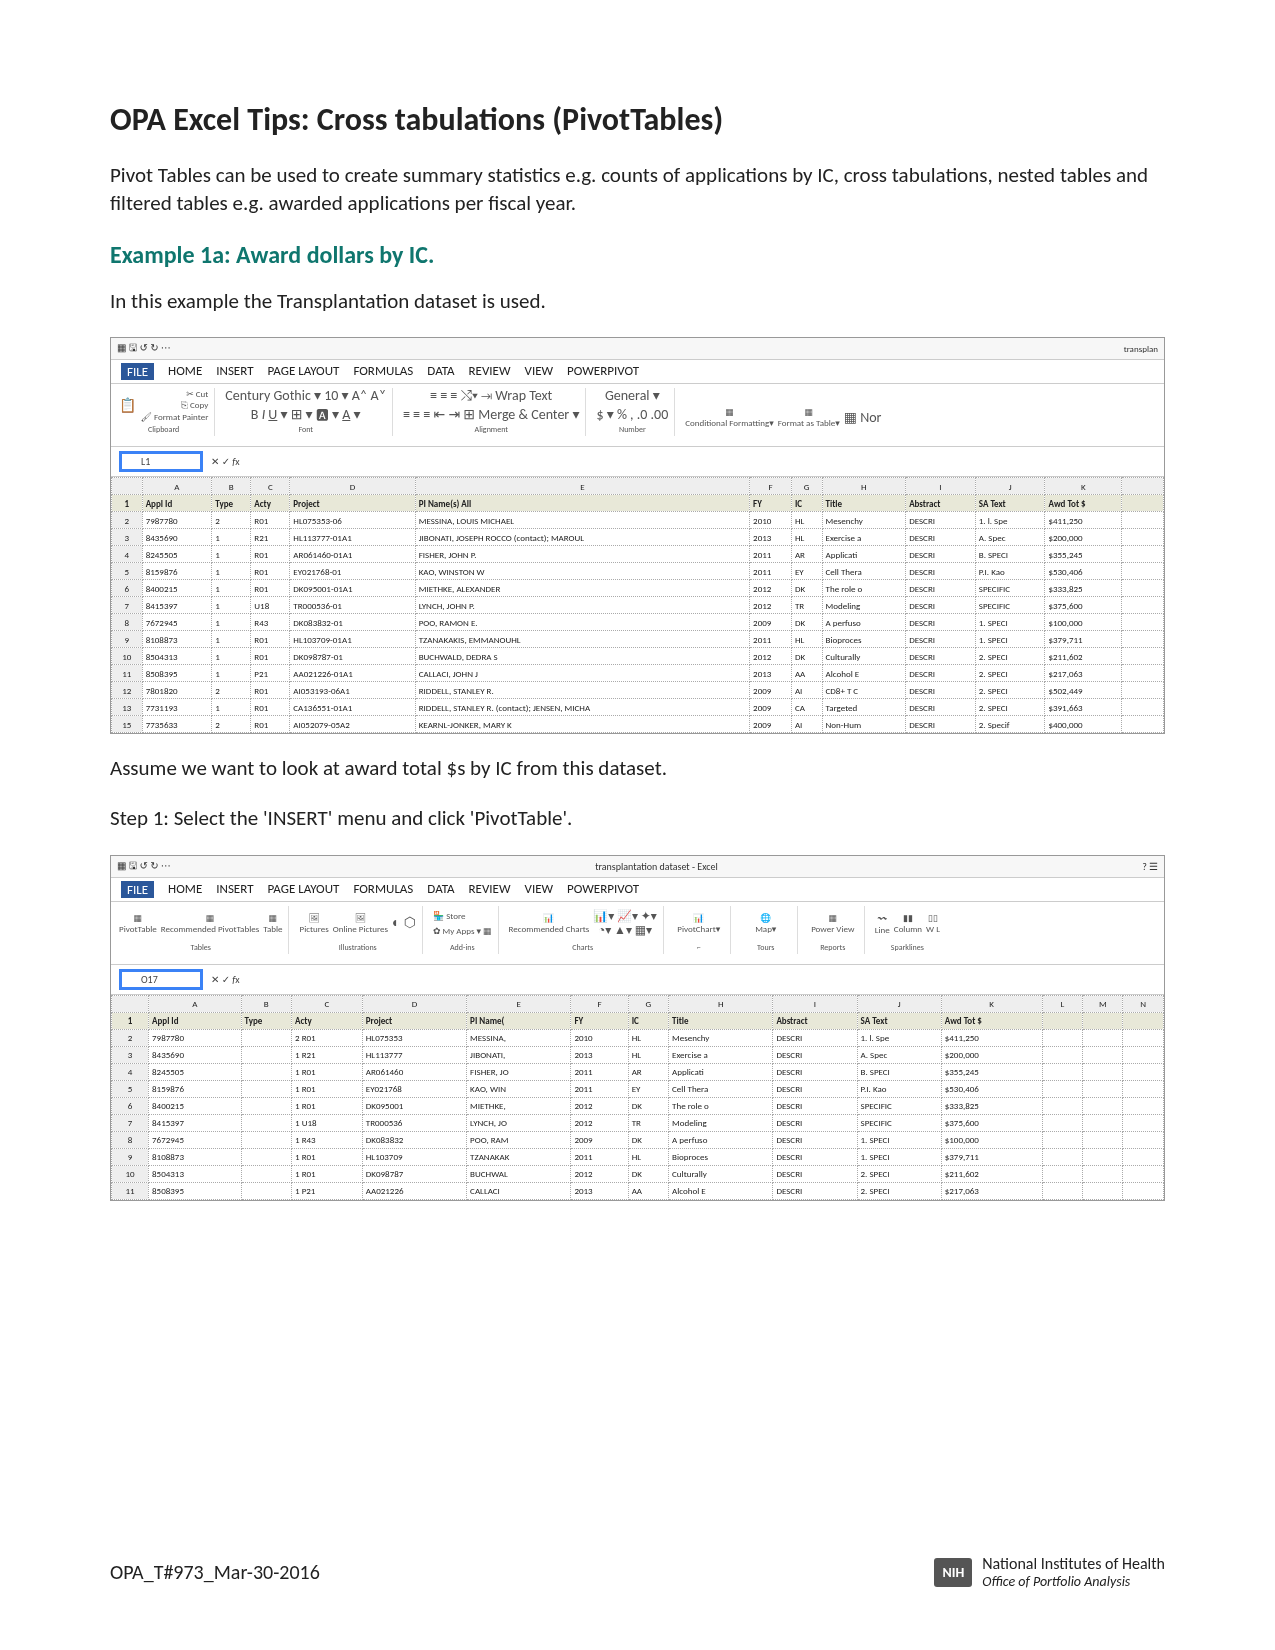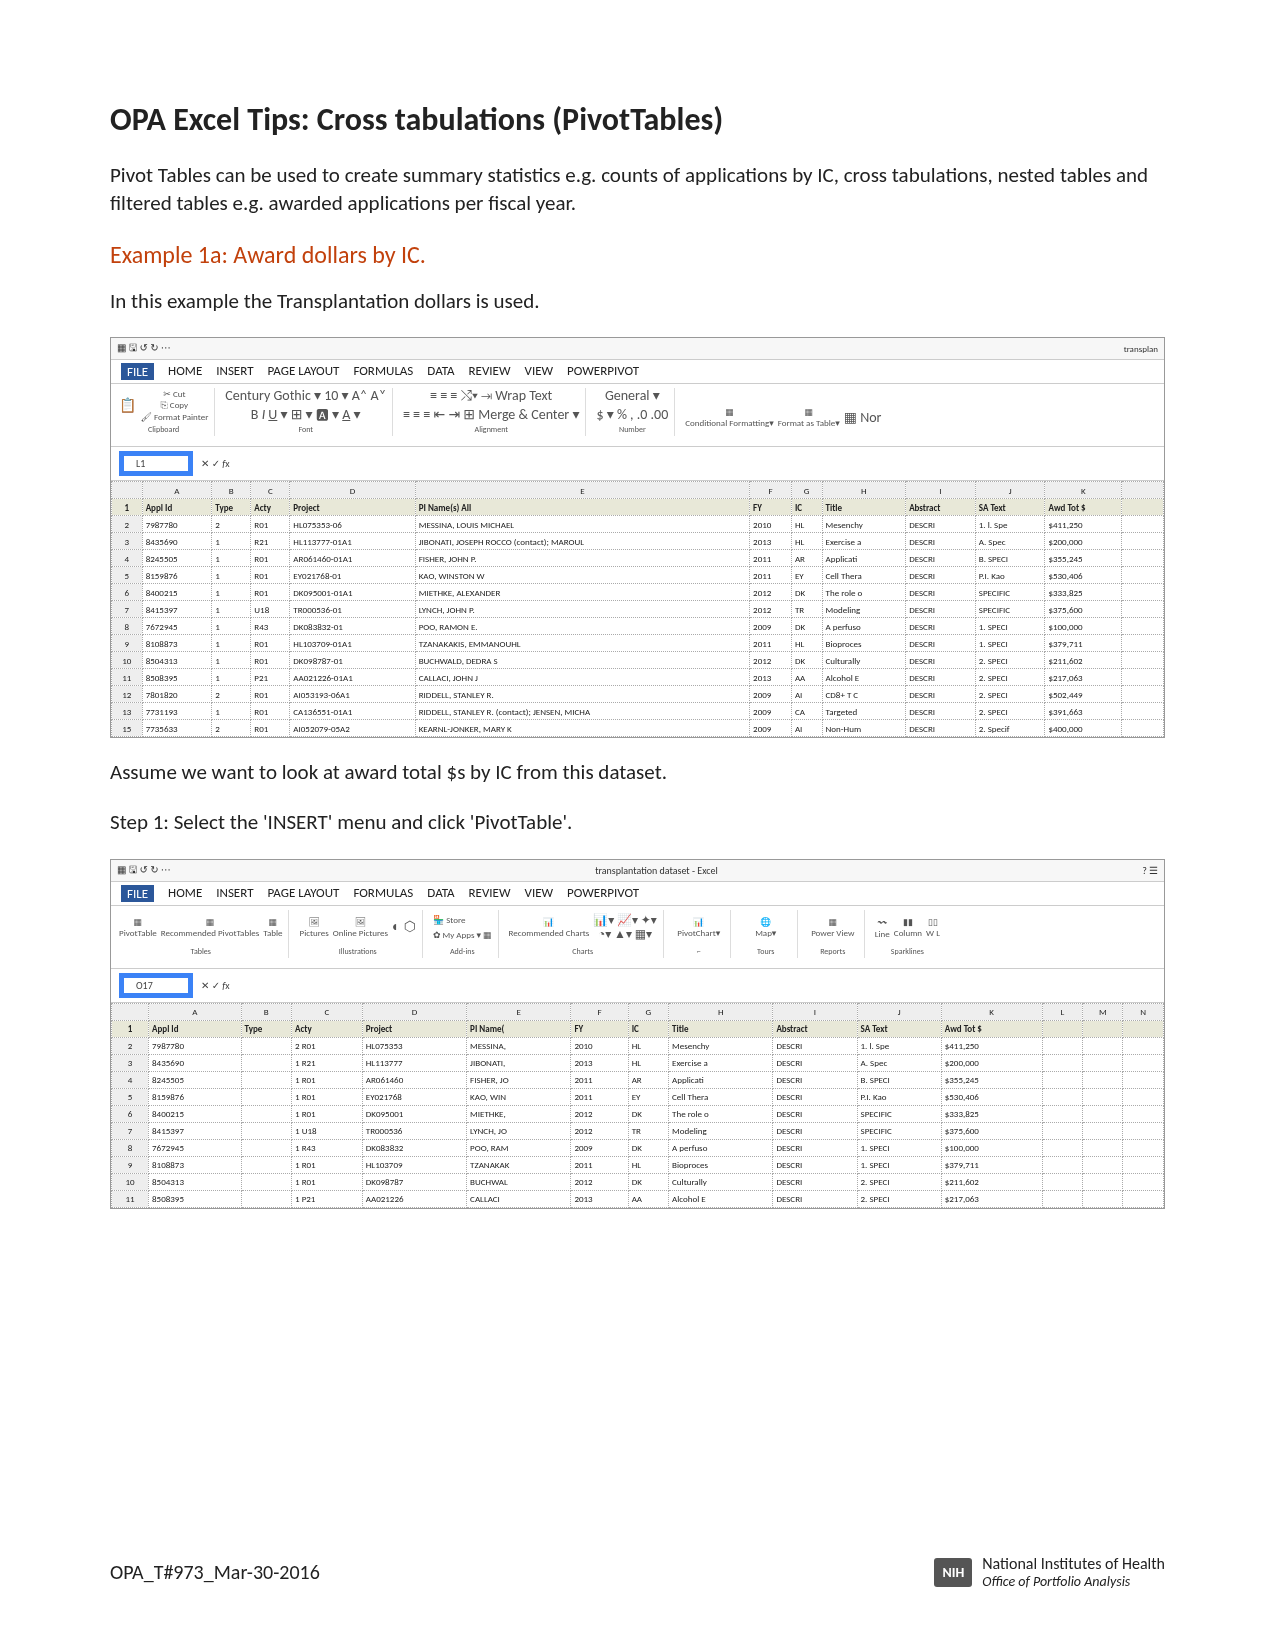--- a/index.html
+++ b/index.html
@@ -23,23 +23,23 @@
     margin: 0 0 22px 0;
     color: #222;
   }
   p.body {
     font-size: 21px;
     line-height: 1.35;
     margin: 0 0 22px 0;
   }
   h2 {
     font-size: 24px;
-    font-weight: normal;
+    font-weight: bold;
     margin: 12px 0 18px 0;
-    color: #c2410c;
+    color: #0f766e;
   }
   .excel-shot {
     width: 100%;
     border: 1px solid #999;
     font-size: 10px;
     background: #fff;
     margin-bottom: 20px;
     box-sizing: border-box;
   }
   .ribbon-row {
@@ -98,22 +98,22 @@
     display: flex;
     align-items: center;
     gap: 8px;
     padding: 4px 8px;
     border-bottom: 1px solid #ccc;
     font-size: 10px;
     color: #444;
   }
   .formula-bar .namebox {
     width: 40px;
-    border: 5px solid #3b82f6;
-    padding: 1px 12px;
+    border: 3px solid #3b82f6;
+    padding: 1px 19px;
   }
   .sheet {
     width: 100%;
     border-collapse: collapse;
     font-size: 9px;
     table-layout: fixed;
   }
   .sheet th, .sheet td {
     border: 1px dotted #aaa;
     padding: 1px 3px;
@@ -166,21 +166,21 @@
 </style>
 </head>
 <body>
 
 <div class="page">
   <h1>OPA Excel Tips: Cross tabulations (PivotTables)</h1>
 
   <p class="body">Pivot Tables can be used to create summary statistics e.g. counts of applications by IC, cross tabulations, nested tables and filtered tables e.g. awarded applications per fiscal year.</p>
 
   <h2>Example 1a: Award dollars by IC.</h2>
-  <p class="body">In this example the Transplantation dollars is used.</p>
+  <p class="body">In this example the Transplantation dataset is used.</p>
 
   <div class="excel-shot">
     <div class="ribbon-row">
       <span>▦ 🖫 ↺ ↻ ⋯</span>
       <span style="flex:1"></span>
       <span class="title-right">transplan</span>
     </div>
     <div class="ribbon-tabs" id="tabs1">
         <span class="tab active">FILE</span>
         <span class="tab">HOME</span>
@@ -189,21 +189,21 @@
         <span class="tab">FORMULAS</span>
         <span class="tab">DATA</span>
         <span class="tab">REVIEW</span>
         <span class="tab">VIEW</span>
         <span class="tab">POWERPIVOT</span>
       </div>
     <div class="ribbon-body">
       <div class="ribbon-group">
         <div class="icons">
           <span>📋</span>
-          <span style="font-size:9px;text-align:center">
+          <span style="font-size:9px;text-align:right">
             <span>✂ <span>Cut</span></span><br>
             <span>⎘ <span>Copy</span></span><br>
             <span>🖌 <span>Format Painter</span></span>
           </span>
         </div>
         <div class="label">Clipboard</div>
       </div>
       <div class="ribbon-group">
         <div class="icons" style="flex-direction:column;gap:2px">
           <span><span>Century Gothic</span> ▾ <span>10</span> ▾ A˄ A˅</span>

